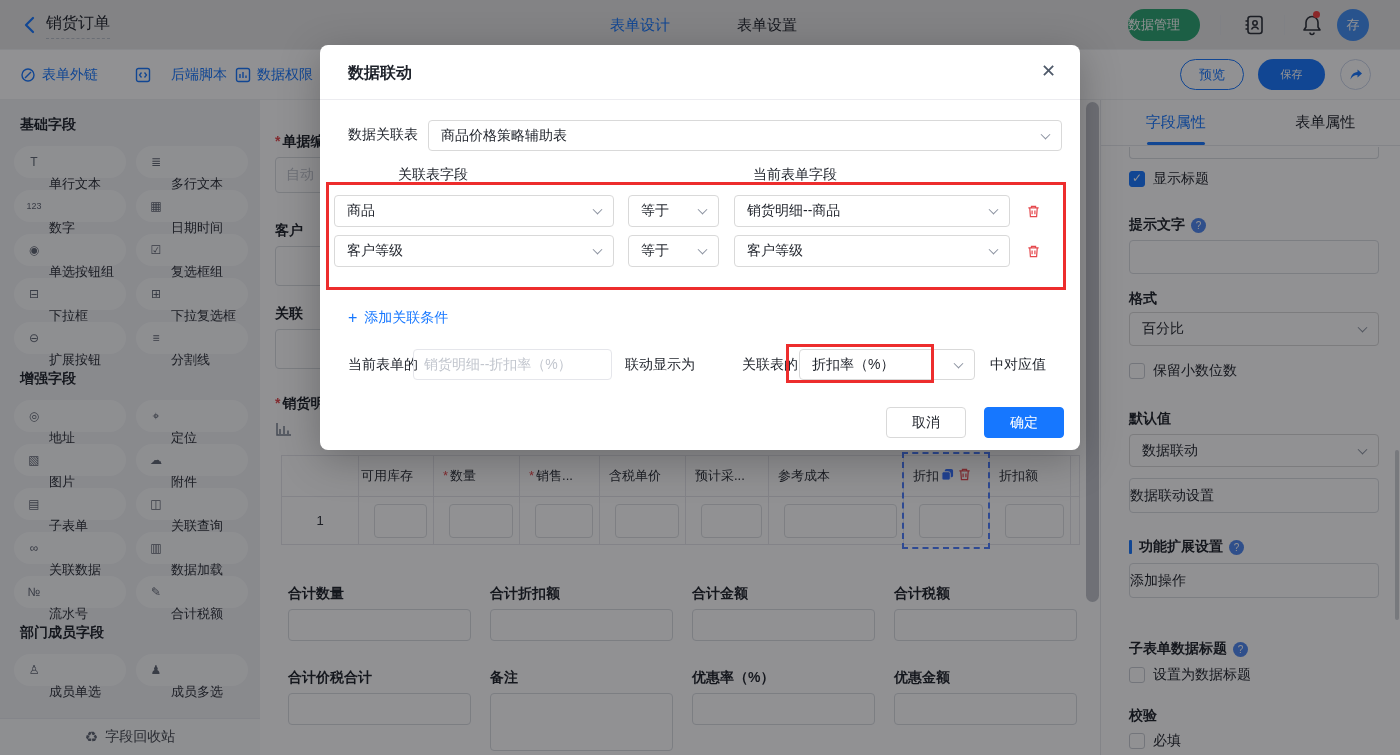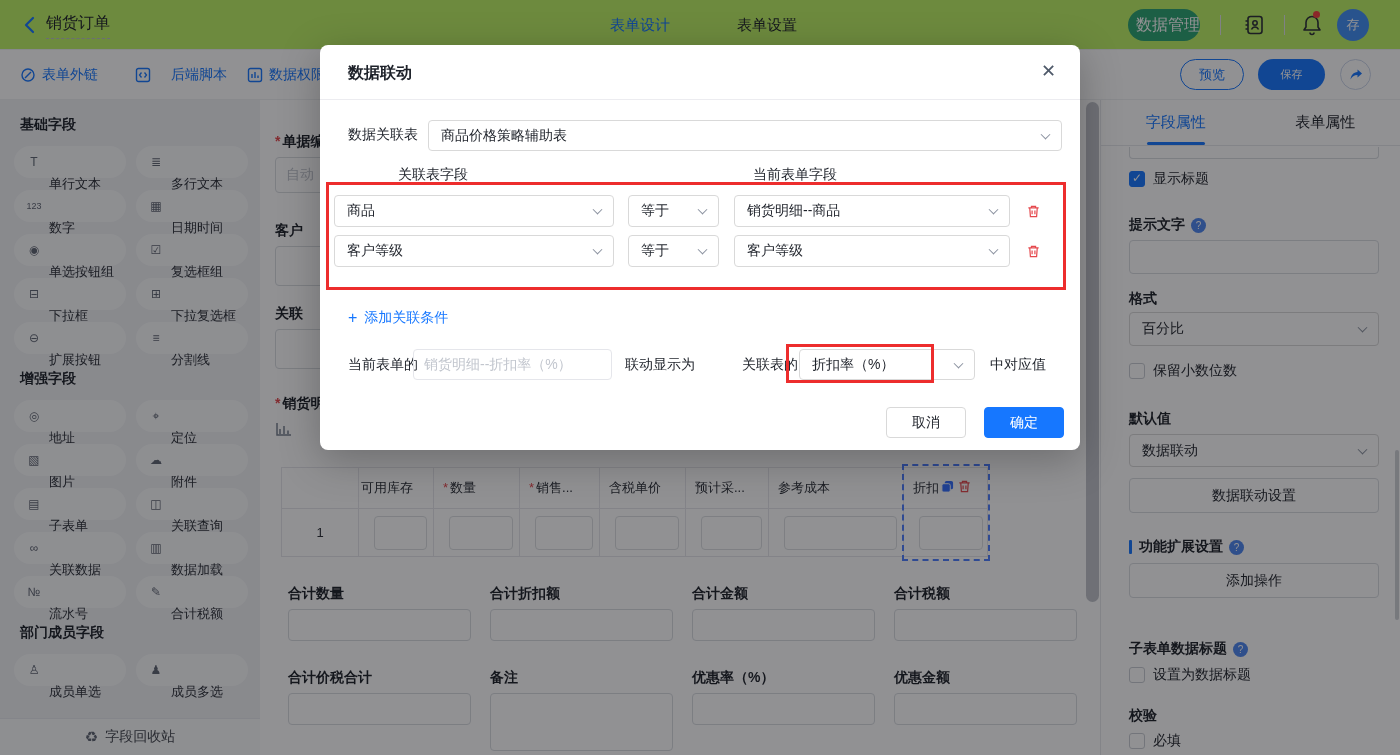--- a/index.html
+++ b/index.html
@@ -1,39 +1,39 @@
 <!DOCTYPE html>
 <html><head>
 <meta charset="utf-8">
 <style>
   * { margin:0; padding:0; box-sizing:border-box; }
   html,body { width:1400px; height:755px; }
   body { font-family:"Liberation Sans","DejaVu Sans",sans-serif; color:#1d2129; font-size:14px; }
   .app { position:relative; width:1400px; height:755px; overflow:hidden; background:#fff; }
 
   
-  .topbar { position:absolute; left:0; top:0; width:1400px; height:50px; background:#bef264; border-bottom:1px solid #eef0f3; z-index:1; }
+  .topbar { position:absolute; left:0; top:0; width:1400px; height:50px; background:#e5e5e5; border-bottom:1px solid #eef0f3; z-index:1; }
   .back { position:absolute; left:20px; top:15px; width:20px; height:20px; cursor:pointer; }
   .doc-title { position:absolute; left:46px; top:13px; font-size:16px; font-weight:500; color:#1d2129; border-bottom:1px dashed #b9bfc9; padding-bottom:4px; }
   .top-tab { position:absolute; top:0; line-height:50px; font-size:15px; color:#1d2129; cursor:pointer; }
   .top-tab.t1 { left:610px; }
   .top-tab.t2 { left:737px; }
   .top-tab.active { color:#1677ff; font-weight:500; }
-  .btn-green { position:absolute; left:1128px; top:9px; width:72px; height:32px; border-radius:16px; background:#2ba471; color:#fff; font-size:16px; text-align:right; line-height:32px; cursor:pointer; }
+  .btn-green { position:absolute; left:1128px; top:9px; width:72px; height:32px; border-radius:16px; background:#2ba471; color:#fff; font-size:13px; text-align:left; line-height:32px; cursor:pointer; }
   .tb-divider { position:absolute; top:15px; width:1px; height:20px; background:#e0e2e6; }
   .d1 { left:1220px; } .d2 { left:1284px; }
   .icon-book { position:absolute; left:1242px; top:13px; }
   .icon-bell { position:absolute; left:1300px; top:13px; }
   .bell-dot { position:absolute; left:1313px; top:11px; width:7px; height:7px; border-radius:50%; background:#f53f3f; }
   .avatar { position:absolute; left:1337px; top:9px; width:32px; height:32px; border-radius:50%; background:#418ff5; color:#fff; font-size:13px; text-align:center; line-height:32px; }
 
   
   .toolbar { position:absolute; left:0; top:50px; width:1400px; height:50px; background:#fff; border-bottom:1px solid #eef0f3; z-index:1; }
   .tool-link { position:absolute; top:0; height:50px; display:flex; align-items:center; gap:6px; color:#1677ff; font-size:14px; cursor:pointer; }
-  .tl1 { left:20px; } .tl2 { left:135px;gap:20px; } .tl3 { left:247px; }
+  .tl1 { left:20px; } .tl2 { left:135px;gap:20px; } .tl3 { left:235px; }
   .btn-preview { position:absolute; left:1180px; top:59px; width:64px; height:31px; border:1px solid #1677ff; color:#1677ff; border-radius:16px; background:#fff; text-align:center; line-height:29px; font-size:13px; cursor:pointer; z-index:1; }
   .btn-save { position:absolute; left:1258px; top:59px; width:67px; height:31px; background:#1677ff; color:#fff; border-radius:16px; text-align:center; line-height:31px; font-size:11px; cursor:pointer; z-index:1; }
   .btn-share { position:absolute; left:1340px; top:59px; width:31px; height:31px; border:1px solid #ccd6ea; border-radius:50%; background:#fff; display:flex; align-items:center; justify-content:center; cursor:pointer; z-index:1; }
 
   
   .sidebar { position:absolute; left:0; top:100px; width:260px; height:655px; background:#f0f2f5; z-index:1; overflow:hidden; }
   .side-title { font-size:14px; font-weight:700; color:#1d2129; margin:16px 0 12px 20px; }
   .pill-grid { display:grid; grid-template-columns:112px 112px; gap:12px 10px; padding:0 14px; }
   .pill { height:32px; background:#fafbfc; border-radius:16px; display:flex; align-items:center; padding-left:12px; gap:7px; cursor:pointer; }
   .pill-ic { color:#5f6673; font-size:12px; flex:none; min-width:16px; text-align:center; }
@@ -43,21 +43,21 @@
   .recycle-ic { font-size:15px; color:#5f6673; }
 
   
   .canvas { position:absolute; left:260px; top:100px; width:840px; height:655px; background:#fff; z-index:1; }
   .cfield { position:absolute; left:15px; width:200px; }
   .flabel { font-size:14px; font-weight:600; color:#1d2129; margin-bottom:6px; white-space:nowrap; }
   .req::before { content:"*"; color:#e5484d; margin-right:2px; }
   .finput { border:1px solid #d9dce1; border-radius:4px; background:#fff; display:flex; align-items:center; padding:0 10px; color:#c0c4cc; font-size:14px; }
   .subtool-ic { margin-top:2px; color:#7a8290; }
 
-  .subtable { position:absolute; left:21px; top:367px; width:707px; height:90px; border:1px solid #e5e6eb; background:#fff; }
+  .subtable { position:absolute; left:21px; top:355px; width:799px; height:90px; border:1px solid #e5e6eb; background:#fff; }
   .t-row { display:flex; width:100%; overflow:hidden; }
   .t-header { height:41px; border-bottom:1px solid #e5e6eb; }
   .t-body { height:47px; }
   .t-cell { flex:none; height:100%; display:flex; align-items:center; padding-left:9px; font-size:13px; color:#2a2e36; border-left:1px solid #e5e6eb; overflow:hidden; white-space:nowrap; }
   .t-cell:first-child { border-left:none; justify-content:center; padding-left:0; }
   .t-cell.clip > span { margin-left:-7px; }
   .cell-input { border:1px solid #dcdee2; border-radius:4px; height:34px; flex:1; margin:0 6px; }
   .col-overlay { position:absolute; left:620px; top:-4px; width:88px; height:97px; border:2px dashed #4d7fff; pointer-events:none; }
   .hdr-icons { display:flex; align-items:center; gap:3px; margin-left:2px; }
 
@@ -71,21 +71,21 @@
   
   .panel { position:absolute; left:1100px; top:100px; width:300px; height:655px; background:#fff; border-left:1px solid #e6e8ec; z-index:1; }
   .p-tabs { position:absolute; left:0; top:0; width:100%; height:46px; border-bottom:1px solid #e6e8ec; display:flex; }
   .p-tab { flex:1; text-align:center; line-height:44px; font-size:15px; color:#1d2129; cursor:pointer; position:relative; }
   .p-tab.active { color:#1677ff; font-weight:500; }
   .p-tab.active::after { content:""; position:absolute; left:50%; bottom:0; transform:translateX(-50%); width:58px; height:3px; border-radius:2px; background:#1677ff; }
   .p-partial { position:absolute; left:28px; top:47px; width:250px; height:12px; border:1px solid #d9dce1; border-top:none; border-radius:0 0 4px 4px; }
   .p-abs { position:absolute; left:28px; width:250px; }
   .p-label { font-size:14px; font-weight:600; color:#1d2129; white-space:nowrap; display:flex; align-items:center; }
   .p-input { border:1px solid #d9dce1; border-radius:4px; height:34px; background:#fff; }
-  .p-btn { border:1px solid #d9dce1; border-radius:4px; height:35px; background:#fff; text-align:center; line-height:33px; font-size:14px; color:#1d2129; cursor:pointer; }
+  .p-btn { border:1px solid #d9dce1; border-radius:4px; height:35px; background:#fff; text-align:left; line-height:33px; font-size:14px; color:#1d2129; cursor:pointer; }
   .cb-row { display:flex; align-items:center; gap:8px; font-size:14px; color:#1d2129; }
   .cb { width:16px; height:16px; border-radius:3px; border:1px solid #c9cdd4; background:#fff; flex:none; position:relative; }
   .cb.checked { background:#1677ff; border-color:#1677ff; }
   .cb.checked::after { content:"✓"; position:absolute; left:2px; top:-1px; color:#fff; font-size:12px; font-weight:700; }
   .help { display:inline-block; width:15px; height:15px; border-radius:50%; background:#4e87f0; color:#fff; font-size:10px; text-align:center; line-height:15px; margin-left:6px; font-weight:400; }
   .help::after { content:"?"; }
   .sec-bar { display:inline-block; width:3px; height:14px; background:#1677ff; border-radius:1px; margin-right:7px; }
   .pn-scroll { position:absolute; left:1395px; top:450px; width:4px; height:170px; border-radius:2px; background:#d0d3d8; z-index:1; }
 
   

